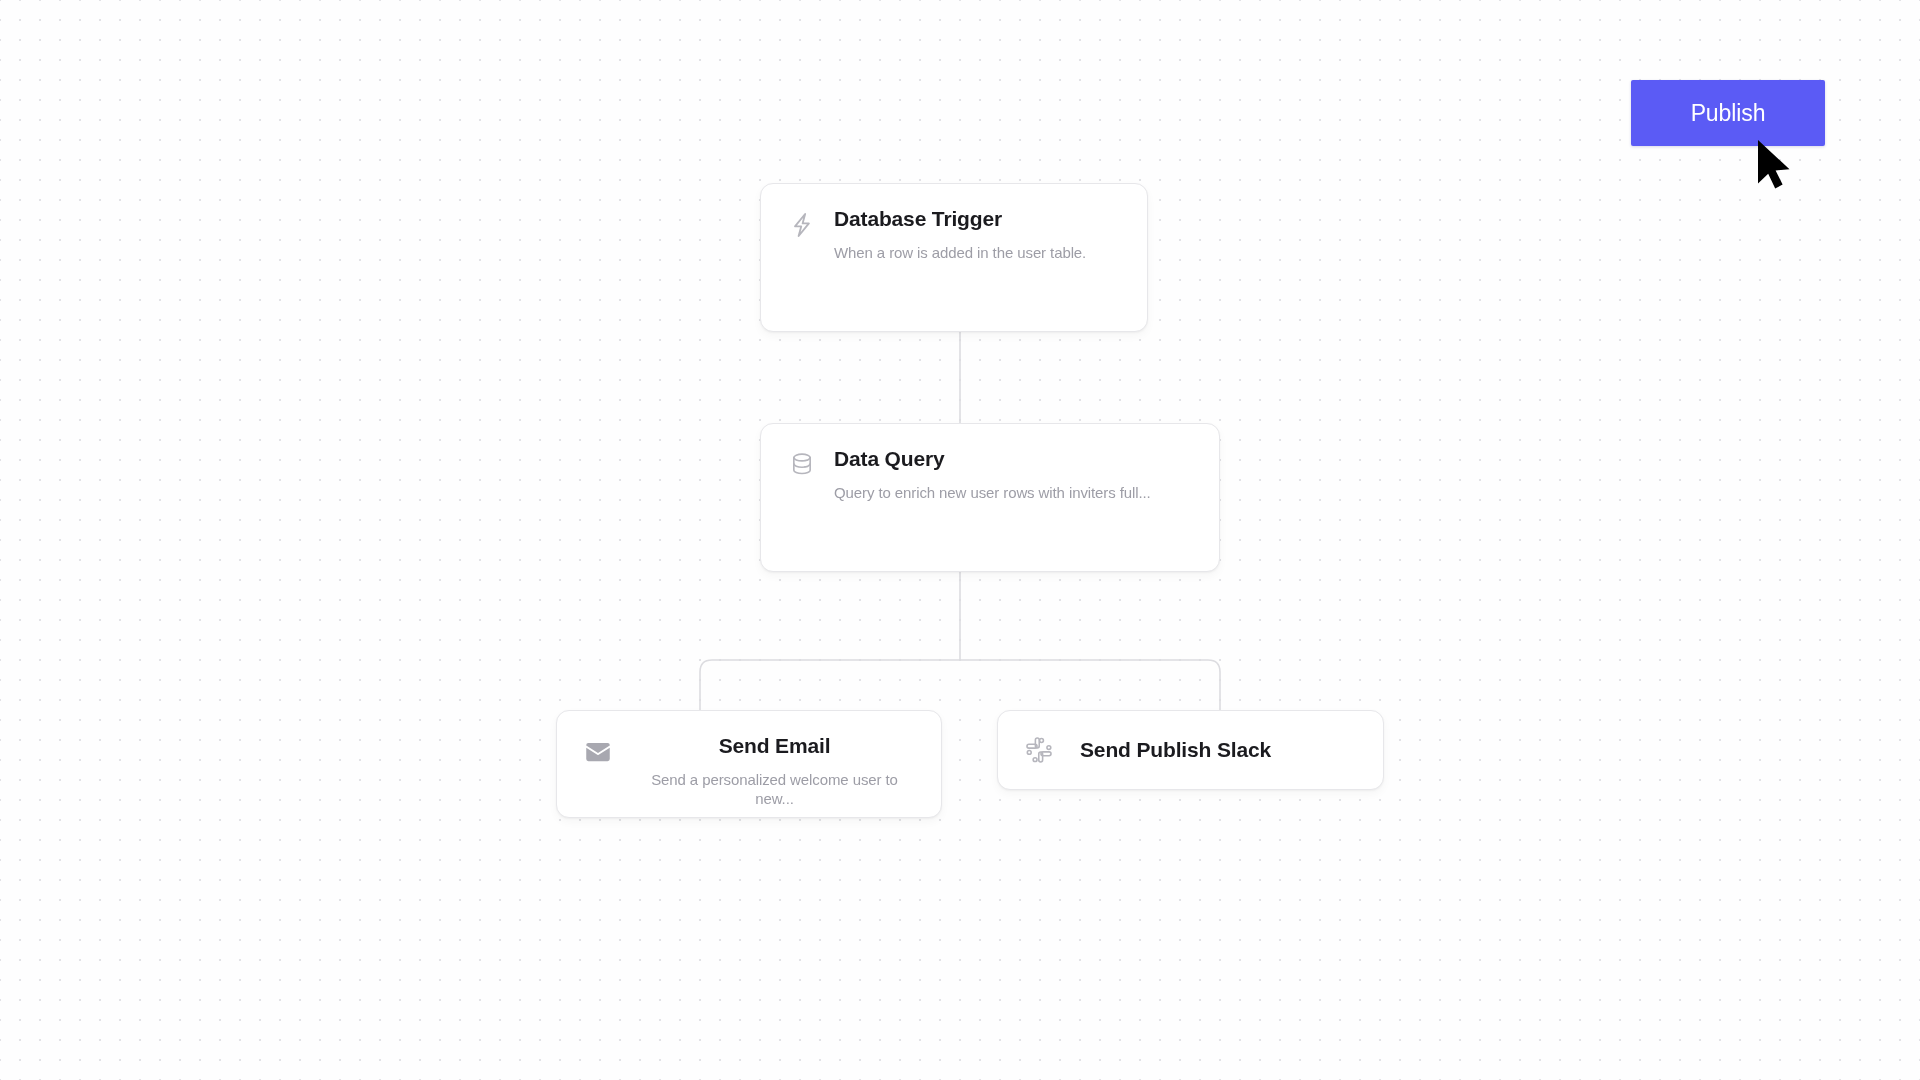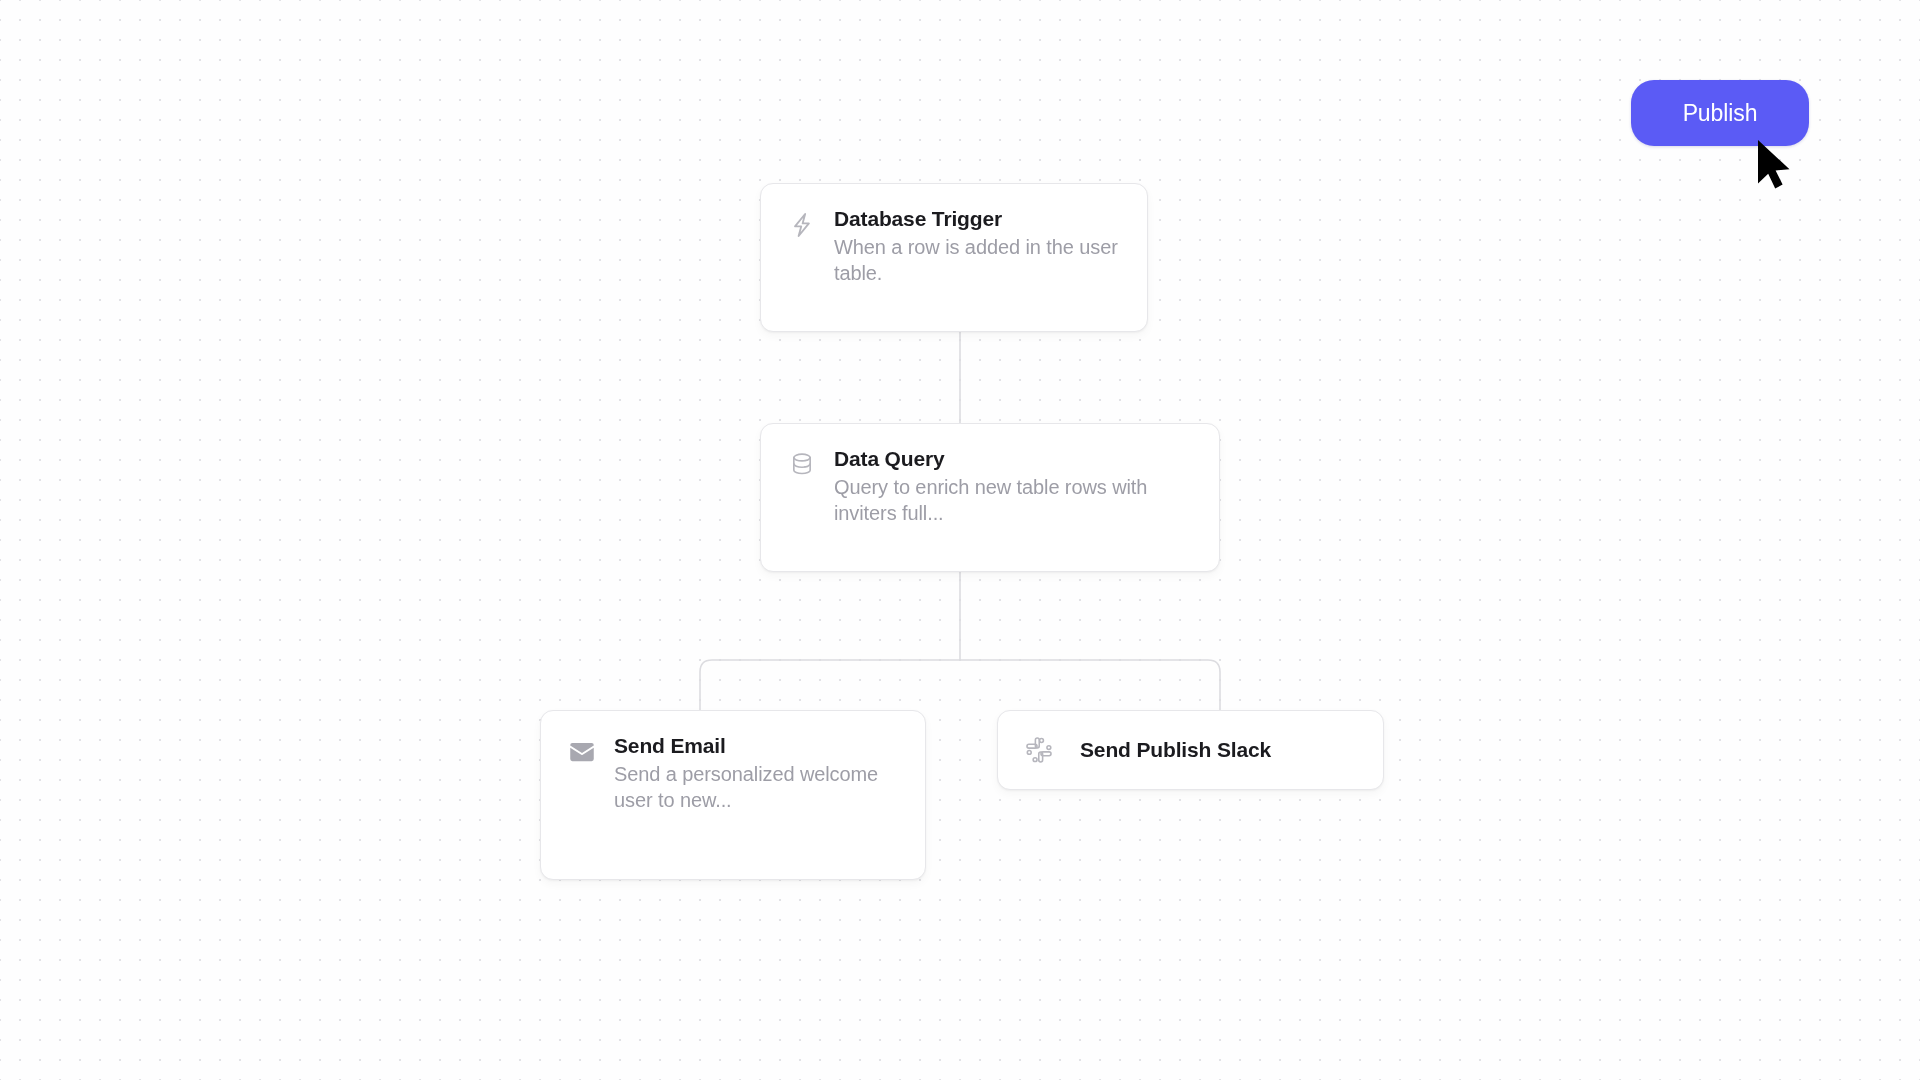--- a/index.html
+++ b/index.html
@@ -73,38 +73,38 @@
   .node-title {
     font-size: 21px;
     font-weight: 700;
     color: #1b1b1f;
     line-height: 1.22;
     letter-spacing: -0.15px;
     white-space: nowrap;
   }
 
   .node-desc {
-    margin-top: 2px;
-    font-size: 20px;
+    margin-top: 11px;
+    font-size: 15px;
     font-weight: 400;
     color: #9d9da6;
     line-height: 1.3;
     letter-spacing: -0.1px;
   }
 
   
   #publish-button {
     position: absolute;
     left: 1631px;
     top: 80px;
-    width: 178px;
+    width: 194px;
     height: 66px;
     background: #5b5bf5;
     border: none;
-    border-radius: 23px;
+    border-radius: 2px;
     color: #ffffff;
     font-family: "Liberation Sans", "DejaVu Sans", sans-serif;
     font-size: 23px;
     font-weight: 400;
     letter-spacing: -0.1px;
     cursor: pointer;
     display: flex;
     align-items: center;
     justify-content: center;
     box-shadow: 0 1px 3px rgba(40,40,140,0.18);
@@ -152,25 +152,25 @@
     <span class="node-icon">
       <svg width="28" height="28" viewBox="0 0 24 24" fill="none" stroke="#b6b6bd" stroke-width="1.4" stroke-linecap="round" stroke-linejoin="round">
         <ellipse cx="12" cy="5.6" rx="7" ry="2.9"></ellipse>
         <path d="M5 5.6 v5.4 c0 1.6 3.13 2.9 7 2.9 s7 -1.3 7 -2.9 V5.6"></path>
         <path d="M5 11 v5.4 c0 1.6 3.13 2.9 7 2.9 s7 -1.3 7 -2.9 V11"></path>
         <path d="M14.2 8.1 h2.3 M14.2 13.5 h2.3" stroke-width="1"></path>
       </svg>
     </span>
     <div class="node-body">
       <div class="node-title">Data Query</div>
-      <div class="node-desc">Query to enrich new table rows with inviters full...</div>
-    </div>
-  </div>
-
-  <div class="node" id="node-send-email" style="left:540px; top:710px; width:386px; height:170px;">
+      <div class="node-desc">Query to enrich new user rows with inviters full...</div>
+    </div>
+  </div>
+
+  <div class="node" id="node-send-email" style="left:556px; top:710px; width:386px; height:108px;text-align:center;">
     <span class="node-icon">
       <svg width="30" height="30" viewBox="0 0 24 24">
         <path fill="#a8a8b0" d="M2.6 6.4 a1.7 1.7 0 0 1 1.7 -1.7 h15.4 a1.7 1.7 0 0 1 1.7 1.7 v0.35 l-9.4 6.05 -9.4 -6.05 z"></path>
         <path fill="#a8a8b0" d="M2.6 8.5 l8.86 5.7 a1 1 0 0 0 1.08 0 L21.4 8.5 v9.1 a1.7 1.7 0 0 1 -1.7 1.7 H4.3 a1.7 1.7 0 0 1 -1.7 -1.7 z"></path>
       </svg>
     </span>
     <div class="node-body">
       <div class="node-title">Send Email</div>
       <div class="node-desc">Send a personalized welcome user to new...</div>
     </div>

